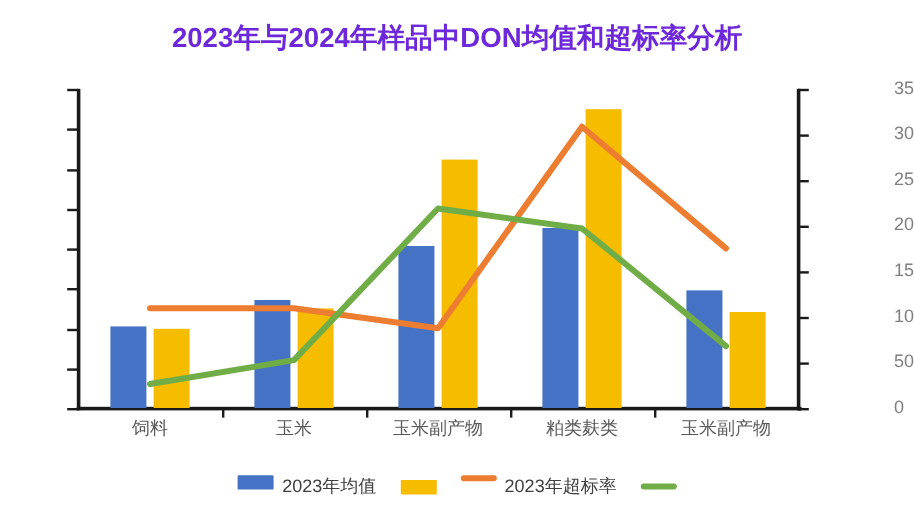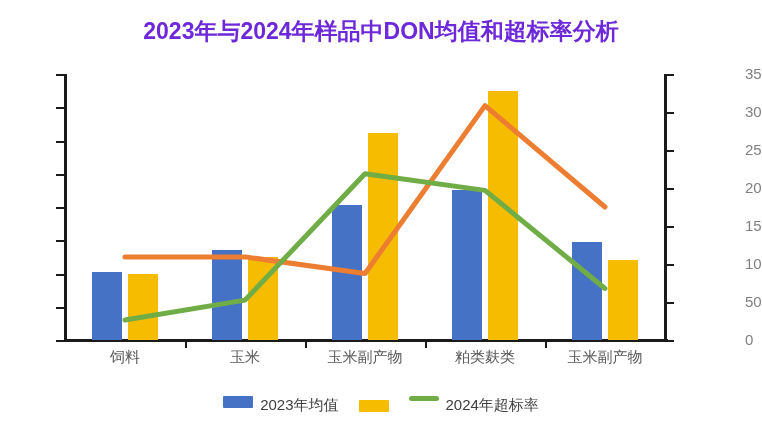--- a/index.html
+++ b/index.html
@@ -127,18 +127,21 @@
 
   <div id="legend">
       <div class="legend-item">
         <span class="swatch-bar" style="background: rgb(69, 114, 196);"></span>
         <span class="legend-text">2023年均值</span>
       </div>
       <div class="legend-item">
         <span class="swatch-bar" style="background: rgb(245, 188, 0);"></span>
       </div>
       <div class="legend-item">
+        <span class="swatch-line" style="background: rgb(237, 125, 49);"></span>
+        <span class="legend-text">2023年超标率</span>
+      </div>
+      <div class="legend-item">
         <span class="swatch-line" style="background: rgb(112, 173, 71);"></span>
-        <span class="legend-text">2024年超标率</span>
       </div>
     </div>
 
 </div>
 
 </body></html>

